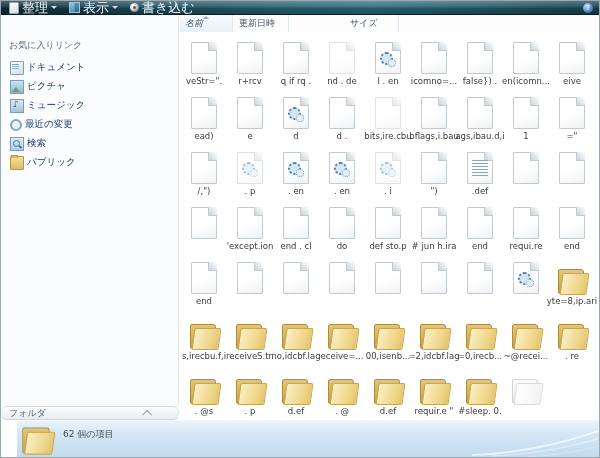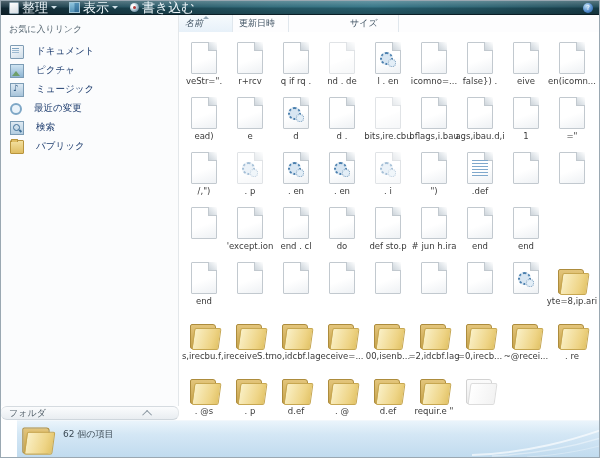--- a/index.html
+++ b/index.html
@@ -16,23 +16,23 @@
   .tb-page{width:8px;height:10px;background:linear-gradient(160deg,#fff,#d7dee3);border:1px solid #8ea4b0;border-radius:1px;}
   .tb-views{width:9px;height:9px;border:1px solid #9fc3d4;background:
      linear-gradient(90deg,#bfe0ee 49%,#6fa6c4 51%),linear-gradient(#bfe0ee,#6fa6c4);background-blend-mode:multiply;}
   .tb-disc{width:9px;height:9px;border-radius:50%;background:radial-gradient(circle at 35% 35%,#ffffff 0 18%,#b9cdd9 45%,#6c8ea1 75%,#4c6b7d 100%);position:relative;}
   .tb-disc::after{content:"";position:absolute;left:3px;top:3px;width:3px;height:3px;border-radius:50%;background:#b23a3a;}
   .tb-help{margin-left:auto;margin-right:8px;width:10px;height:10px;border-radius:50%;
      background:radial-gradient(circle at 35% 30%,#bfe0f5,#4d86c9 60%,#2c5f9e);color:#fff;font-size:7px;line-height:10px;text-align:center;}
 
   
   .sidebar{position:absolute;left:0;top:14px;width:178px;height:391px;background:#fbfcfd;border-right:1px solid #e3e7ea;box-sizing:border-box;}
-  .sb-header{padding:8px 0 6px 8px;font-size:9px;color:#5d6c77;}
+  .sb-header{padding:8px 0 6px 8px;font-size:9px;color:#5d6c77;margin-top:16px;}
   .sb-items{display:flex;flex-direction:column;}
-  .sb-item{display:flex;align-items:center;gap:12px;height:19px;padding-left:9px;font-size:9.5px;color:#1d3c6e;cursor:default;}
+  .sb-item{display:flex;align-items:center;gap:3px;height:19px;padding-left:9px;font-size:9.5px;color:#1d3c6e;cursor:default;}
   .si{width:12px;height:12px;position:relative;flex:none;}
   .si-doc{background:linear-gradient(150deg,#fdfeff,#cfdde8);border:1px solid #7f9cb4;border-radius:1px;}
   .si-doc::after{content:"";position:absolute;left:1px;top:2px;width:7px;height:1px;background:#7fa3c0;box-shadow:0 2px 0 #9cb9d0,0 4px 0 #9cb9d0;}
   .si-pic{background:linear-gradient(#cfe4f2,#8db4d2);border:1px solid #7c9cb5;}
   .si-pic::after{content:"";position:absolute;left:1px;bottom:1px;width:0;height:0;border-left:4px solid transparent;border-right:4px solid transparent;border-bottom:5px solid #6f9f6a;}
   .si-mus{background:linear-gradient(#dce9f3,#a7c4da);border:1px solid #7c9cb5;color:#244e79;}
   .si-mus::after{content:"♪";position:absolute;left:2px;top:-1px;font-size:9px;}
   .si-rec{border:2px solid #7ea7c6;border-radius:50%;width:8px;height:8px;background:#eaf3fa;}
   .si-sea{background:linear-gradient(#dfeaf2,#b3cde0);border:1px solid #7c9cb5;}
   .si-sea::before{content:"";position:absolute;left:2px;top:2px;width:5px;height:5px;border:1.5px solid #3f6f98;border-radius:50%;}
@@ -191,25 +191,25 @@
           <div class="cell">
             <div class="ic ic-doc"></div>
             <div class="lbl">icomno=...</div>
           </div>
           <div class="cell">
             <div class="ic ic-doc"></div>
             <div class="lbl">false}) .</div>
           </div>
           <div class="cell">
             <div class="ic ic-doc"></div>
+            <div class="lbl">en(icomn...</div>
+          </div>
+          <div class="cell">
+            <div class="ic ic-doc"></div>
             <div class="lbl">eive</div>
-          </div>
-          <div class="cell">
-            <div class="ic ic-doc"></div>
-            <div class="lbl">en(icomn...</div>
           </div>
         </div>
         <div class="grid-row">
           <div class="cell">
             <div class="ic ic-doc"></div>
             <div class="lbl">ead)</div>
           </div>
           <div class="cell">
             <div class="ic ic-doc"></div>
             <div class="lbl">e</div>
@@ -320,20 +320,24 @@
           <div class="cell">
             <div class="ic ic-doc"></div>
             <div class="lbl"># jun h.ira</div>
           </div>
           <div class="cell">
             <div class="ic ic-doc"></div>
             <div class="lbl">end</div>
           </div>
           <div class="cell">
             <div class="ic ic-doc"></div>
+            <div class="lbl">requi.re</div>
+          </div>
+          <div class="cell">
+            <div class="ic ic-doc"></div>
             <div class="lbl">end</div>
           </div>
         </div>
         <div class="grid-row">
           <div class="cell">
             <div class="ic ic-doc"></div>
             <div class="lbl">end</div>
           </div>
           <div class="cell">
             <div class="ic ic-doc"></div>
@@ -426,20 +430,24 @@
             <div class="ic ic-folder"></div>
             <div class="lbl">. @</div>
           </div>
           <div class="cell">
             <div class="ic ic-folder"></div>
             <div class="lbl">d.ef</div>
           </div>
           <div class="cell">
             <div class="ic ic-folder"></div>
             <div class="lbl">requir.e "</div>
+          </div>
+          <div class="cell">
+            <div class="ic ic-folder"></div>
+            <div class="lbl">#sleep. 0.</div>
           </div>
           <div class="cell">
             <div class="ic ic-folder ghost"></div>
             <div class="lbl"></div>
           </div>
           <div class="cell"></div>
         </div>
       </div>
   </div>
 

